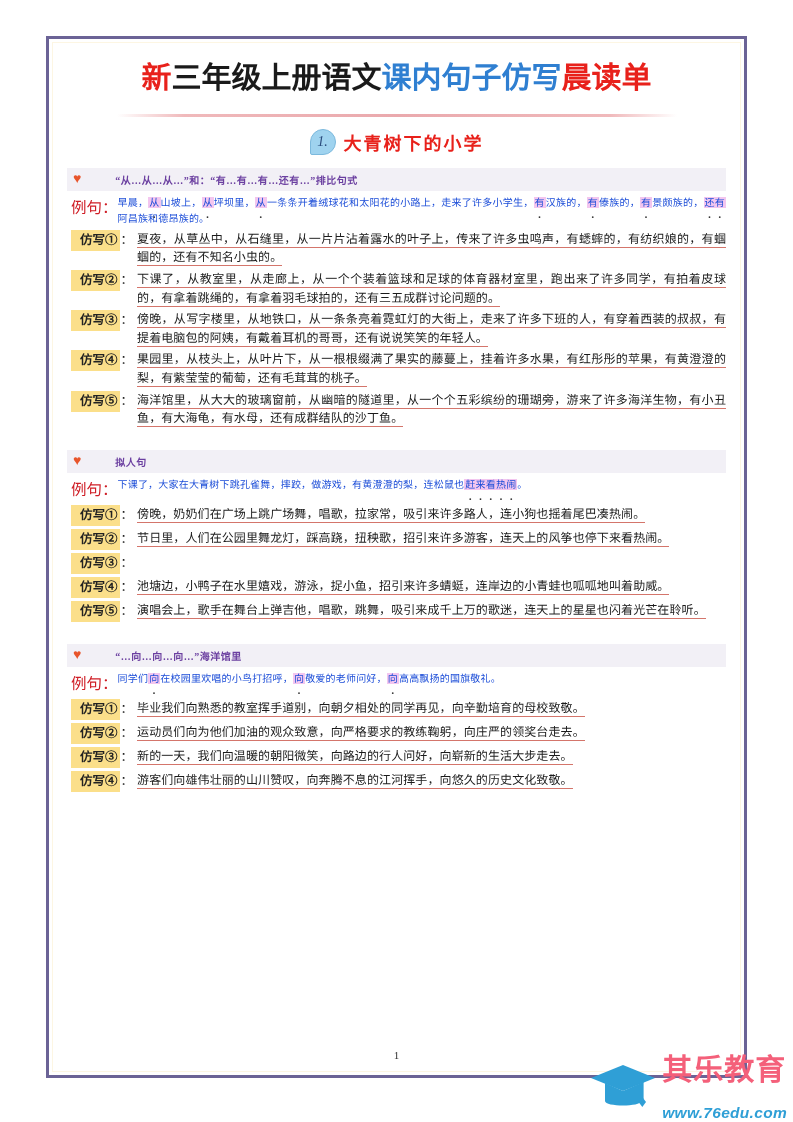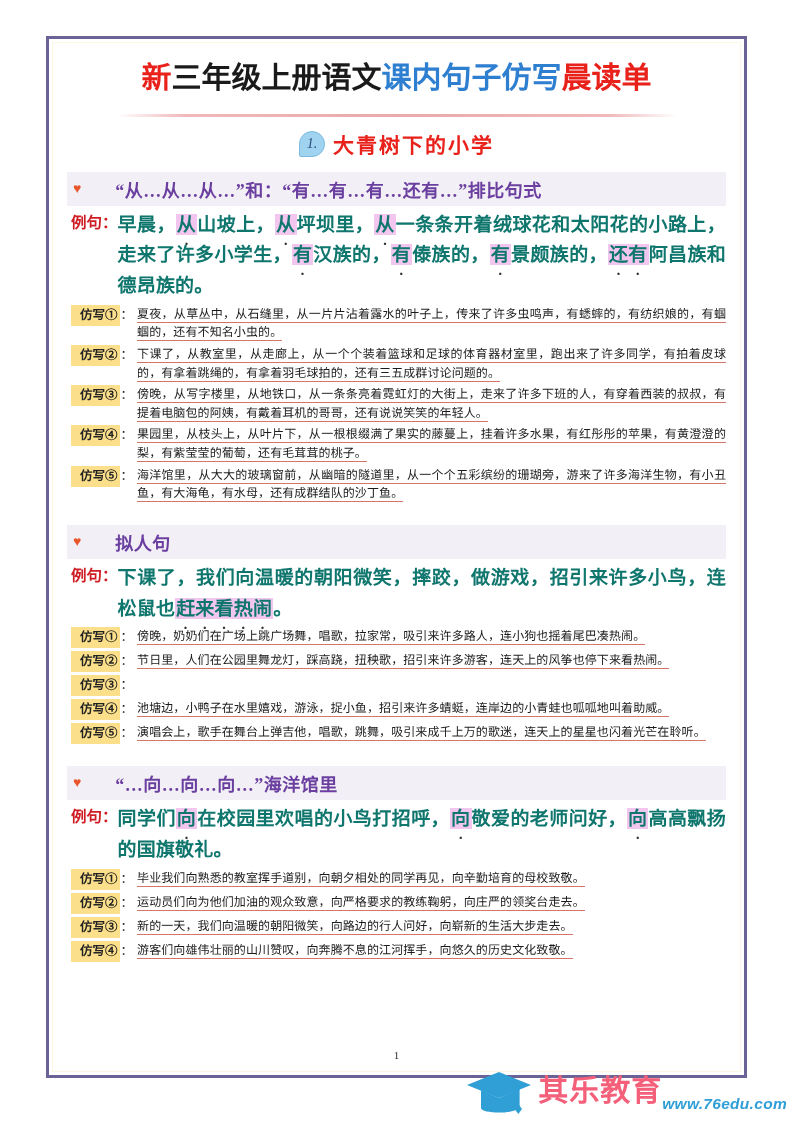--- a/index.html
+++ b/index.html
@@ -80,21 +80,21 @@
     background: #9fd3ef;
     border: 1px solid #7cb9dd;
     border-radius: 50% 50% 50% 2px;
     color: #2b4d7e;
     font-size: 14px;
     font-family: "Liberation Serif", serif;
     font-style: italic;
   }
   .lesson-title {
     color: #e8211b;
-    font-size: 21px;
+    font-size: 18px;
     font-weight: bold;
     font-family: "Liberation Serif", "DejaVu Serif", serif;
     letter-spacing: 2px;
   }
 
   
   .section {
     margin-top: 13px;
   }
   .sec-header {
@@ -106,47 +106,46 @@
   .heart-icon {
     color: #e8552b;
     font-size: 14px;
     line-height: 1;
     margin-right: 34px;
     flex: none;
   }
   .sec-label {
     color: #6b3fa0;
     font-weight: bold;
-    font-size: 18px;
+    font-size: 10px;
     letter-spacing: 0.5px;
     font-family: "Liberation Serif", "DejaVu Serif", serif;
   }
 
   
   .example-row {
     display: flex;
     margin-top: 4px;
     padding-left: 4px;
   }
   .example-tag {
     color: #cf1d25;
-    font-weight: bold;
+    font-weight: normal;
     font-size: 15.5px;
     flex: none;
     white-space: nowrap;
     line-height: 1.62;
   }
   .example-body {
-    font-size: 19px;
-    color: #0f766e;
+    font-size: 10px;
+    color: #1d4ed8;
     line-height: 1.62;
     text-align: justify;
     text-indent: 0;
     letter-spacing: 0.2px;
-    font-weight: bold;
   }
   .hl {
     background: #f3c6ef;
     border-bottom: none;
     padding: 0 1px;
     position: relative;
   }
   .dot {
     position: relative;
   }
@@ -221,21 +220,21 @@
     align-items: center;
     gap: 5px;
   }
   .cap-icon {
     width: 68px;
     height: 52px;
     flex: none;
   }
   .logo-text {
     display: flex;
-    flex-direction: row;
+    flex-direction: column;
     align-items: flex-start;
     line-height: 1;
   }
   .logo-cn {
     color: #f4607a;
     font-size: 30px;
     font-weight: bold;
     letter-spacing: 1px;
     font-family: "Liberation Sans", "DejaVu Sans", sans-serif;
   }
@@ -301,21 +300,21 @@
           </div>
         </div>
         <div class="spacer-sm"></div>
         <div class="section">
           <div class="sec-header">
             <span class="heart-icon">♥</span>
             <span class="sec-label">拟人句</span>
           </div>
           <div class="example-row">
             <span class="example-tag">例句：</span>
-            <div class="example-body"><span>下课了，我们向温暖的朝阳微笑，摔跤，做游戏，招引来许多小鸟，连松鼠也</span><span class="hl"><span class="dot">赶</span><span class="dot">来</span><span class="dot">看</span><span class="dot">热</span><span class="dot">闹</span></span><span>。</span></div>
+            <div class="example-body"><span>下课了，大家在大青树下跳孔雀舞，摔跤，做游戏，有黄澄澄的梨，连松鼠也</span><span class="hl"><span class="dot">赶</span><span class="dot">来</span><span class="dot">看</span><span class="dot">热</span><span class="dot">闹</span></span><span>。</span></div>
           </div>
           <div class="imit-row">
             <span class="imit-tag">仿写①</span>
             <span class="imit-colon">：</span>
             <div class="imit-body"><span class="u">傍晚，奶奶们在广场上跳广场舞，唱歌，拉家常，吸引来许多路人，连小狗也摇着尾巴凑热闹。</span></div>
           </div>
           <div class="imit-row">
             <span class="imit-tag">仿写②</span>
             <span class="imit-colon">：</span>
             <div class="imit-body"><span class="u">节日里，人们在公园里舞龙灯，踩高跷，扭秧歌，招引来许多游客，连天上的风筝也停下来看热闹。</span></div>

